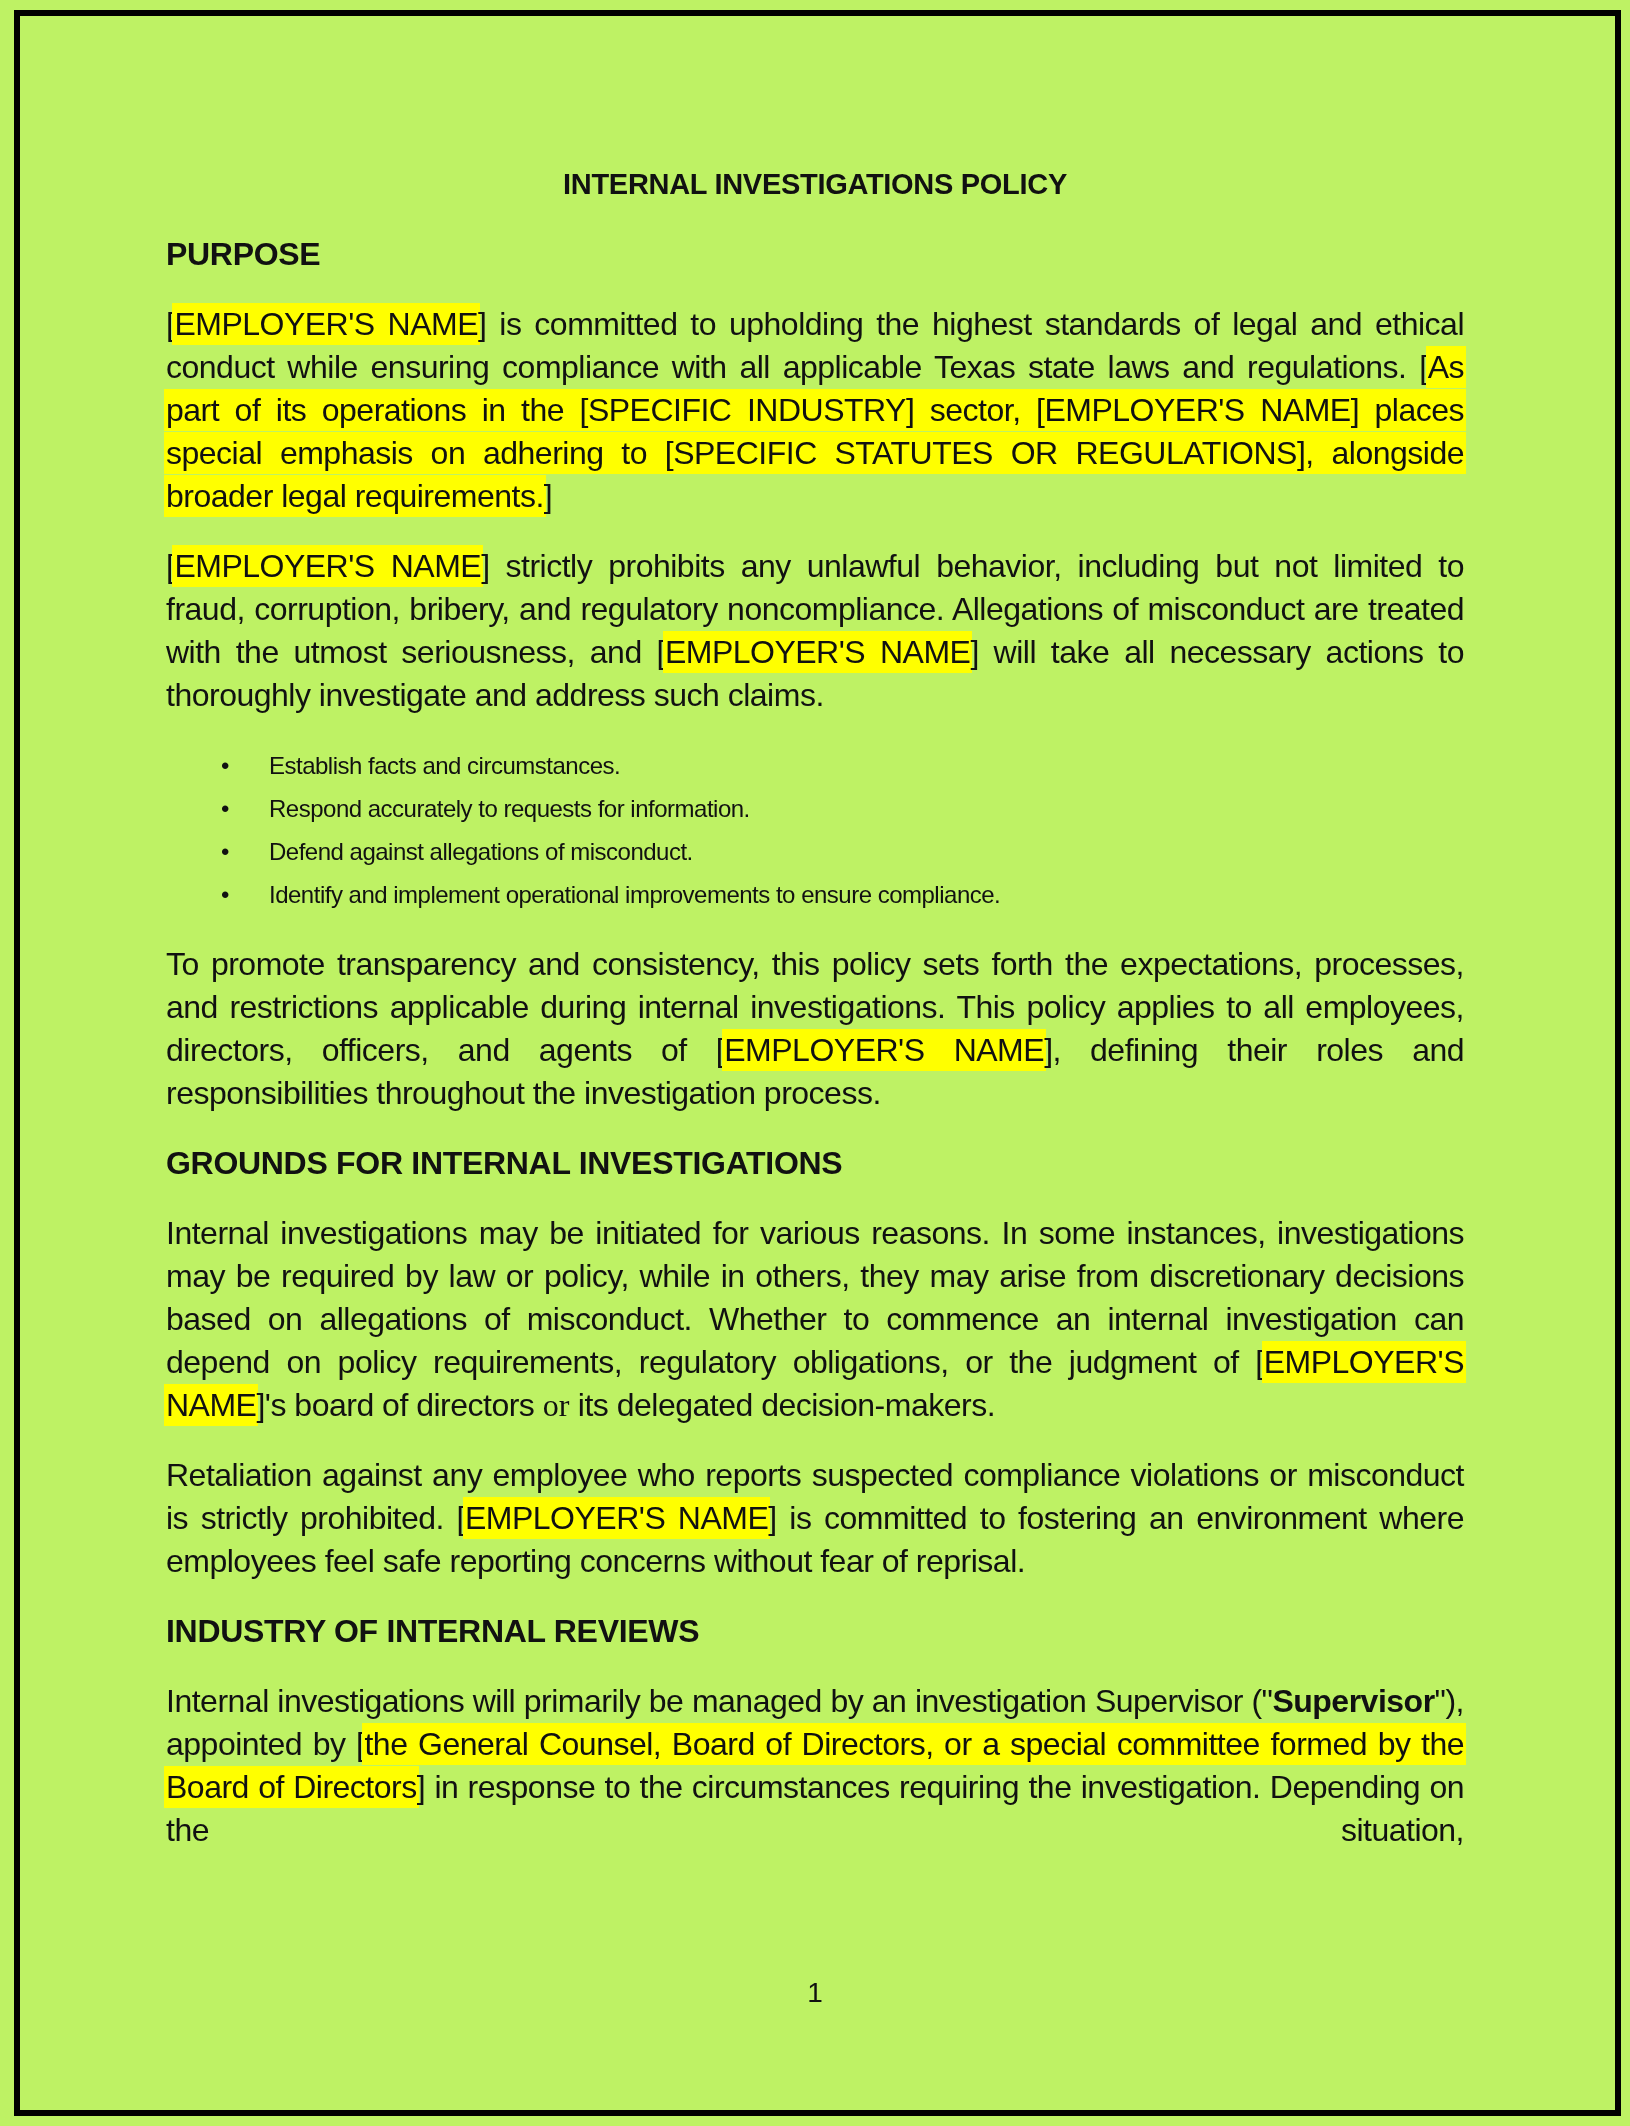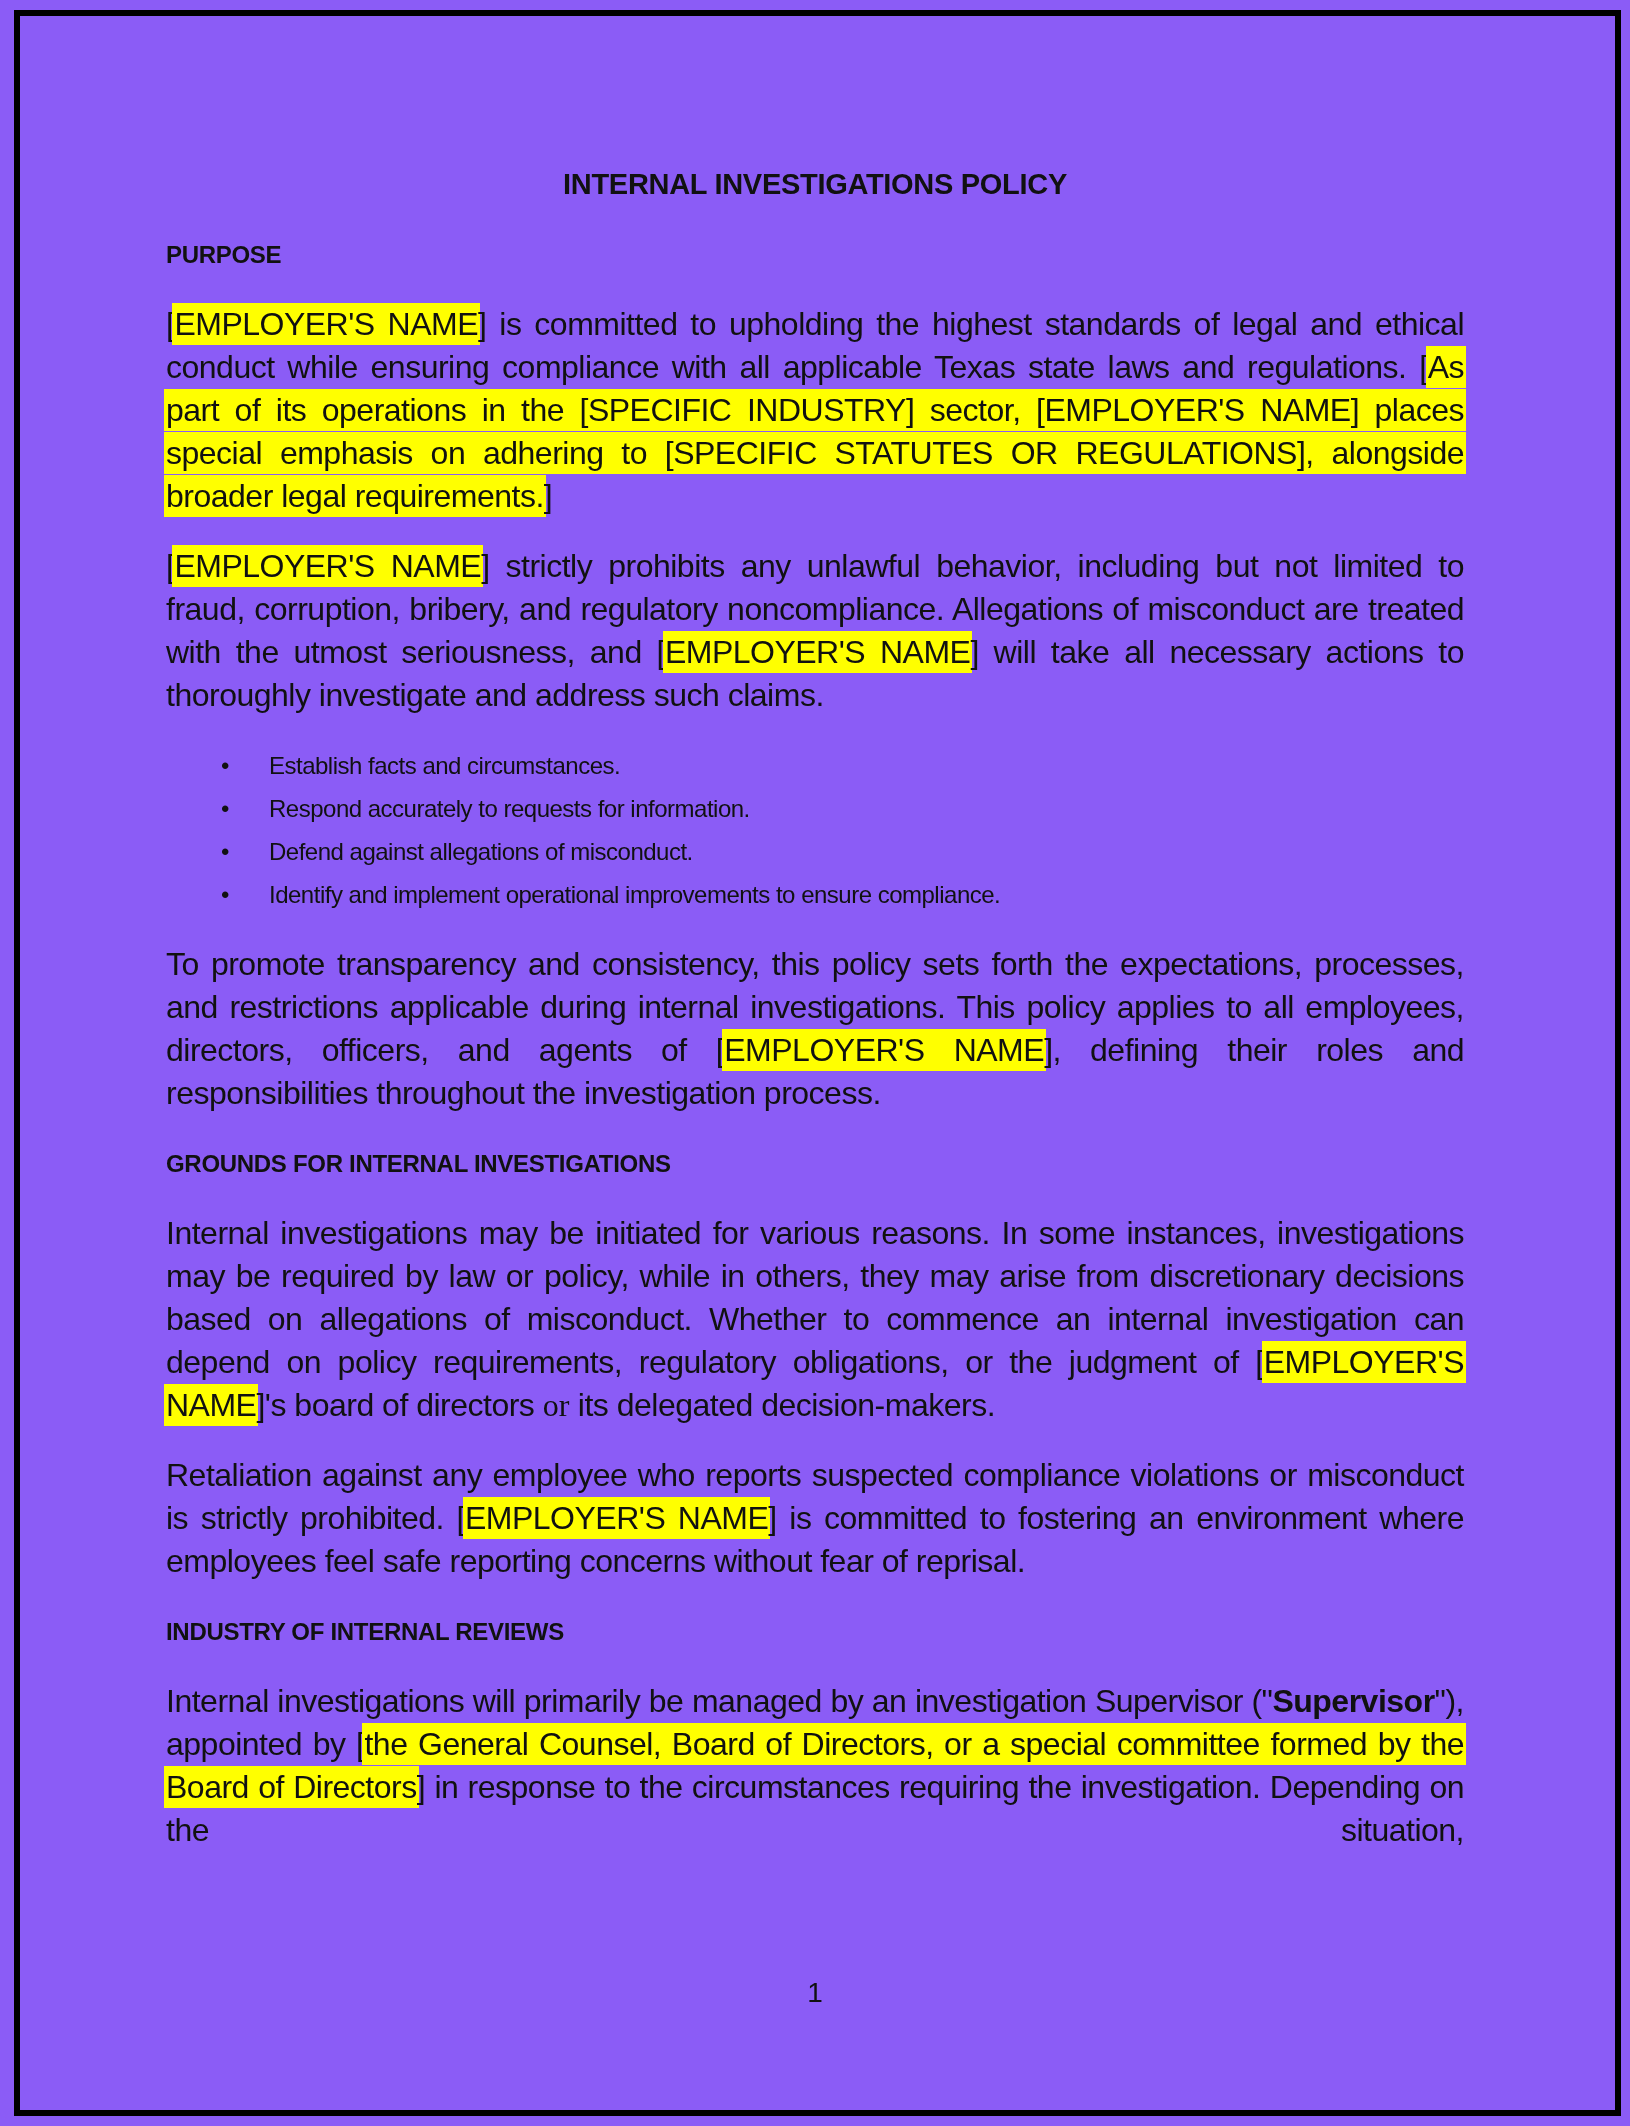--- a/index.html
+++ b/index.html
@@ -1,21 +1,21 @@
 <!DOCTYPE html>
 <html><head>
 <meta charset="utf-8">
 <title>Internal Investigations Policy</title>
 <style>
   html, body { margin: 0; padding: 0; background: #ffffff; }
   .canvas {
     position: relative;
     width: 1630px;
     height: 2126px;
-    background: #8b5cf6;
+    background: #bef264;
     overflow: hidden;
     font-family: "Liberation Sans", sans-serif;
     color: #111111;
   }
   .frame {
     position: absolute;
     left: 14px; top: 10px; right: 9px; bottom: 10px;
     border: 6px solid #000000;
     pointer-events: none;
   }
@@ -26,21 +26,21 @@
   .doc-title {
     font-weight: bold;
     text-align: center;
     font-size: 29px;
     line-height: 43px;
     margin: 0 0 27px 0;
     letter-spacing: -0.3px;
   }
   .doc-heading {
     font-weight: bold;
-    font-size: 24px;
+    font-size: 32px;
     line-height: 43px;
     margin: 0 0 27px 0;
     letter-spacing: -0.3px;
   }
   .doc-subheading {
     font-size: 28px;
     line-height: 43px;
     margin: 0 0 27px 0;
     letter-spacing: -0.5px;
     text-decoration: underline;

